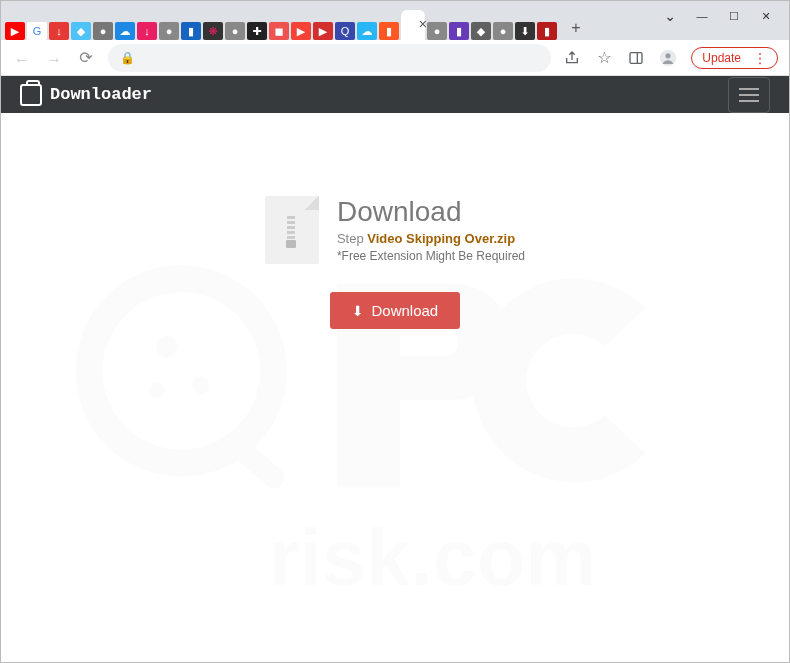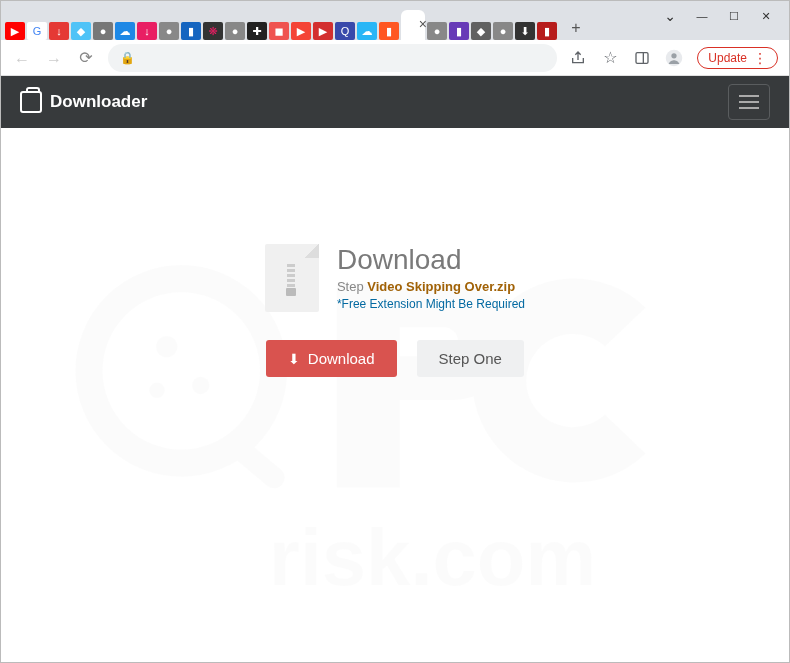--- a/index.html
+++ b/index.html
@@ -18,49 +18,49 @@
     .new-tab { width: 24px; height: 24px; display: flex; align-items: center; justify-content: center; font-size: 16px; color: #555; cursor: pointer; margin-left: 6px; }
     
     
     .address-bar { height: 36px; background: #fff; border-bottom: 1px solid #e0e0e0; display: flex; align-items: center; padding: 0 12px; gap: 12px; }
     .nav-btn { width: 20px; height: 20px; display: flex; align-items: center; justify-content: center; color: #888; cursor: pointer; }
     .nav-btn.disabled { color: #ccc; }
     .url-area { flex: 1; height: 28px; background: #f1f3f4; border-radius: 14px; display: flex; align-items: center; padding: 0 12px; color: #5f6368; }
     .lock-icon { font-size: 12px; }
     .addr-actions { display: flex; align-items: center; gap: 14px; }
     .addr-icon { width: 18px; height: 18px; display: flex; align-items: center; justify-content: center; color: #5f6368; cursor: pointer; }
-    .update-btn { border: 1px solid #d93025; color: #d93025; border-radius: 14px; padding: 3px 10px; font-size: 12px; display: flex; align-items: center; gap: 6px; cursor: pointer; }
+    .update-btn { border: 1px solid #d93025; color: #d93025; border-radius: 14px; padding: 3px 10px; font-size: 12px; display: flex; align-items: center; gap: 12px; cursor: pointer; }
     .update-btn .dots { font-size: 14px; line-height: 1; }
     
     
     .page { position: relative; height: calc(663px - 76px); overflow: hidden; }
-    .navbar { height: 52px; background: #373a3c; display: flex; align-items: center; justify-content: space-between; padding: 0 20px; }
+    .navbar { height: 37px; background: #373a3c; display: flex; align-items: center; justify-content: space-between; padding: 0 20px; font-family: Liberation Mono, monospace; }
     .brand { display: flex; align-items: center; gap: 8px; color: #fff; font-weight: 600; font-size: 17px; }
     .brand-icon { width: 22px; height: 22px; border: 2px solid #fff; border-radius: 3px; position: relative; }
     .brand-icon::before { content: ''; position: absolute; top: -6px; left: 4px; width: 10px; height: 4px; border: 2px solid #fff; border-bottom: none; border-radius: 3px 3px 0 0; }
     .hamburger { width: 42px; height: 36px; border: 1px solid #5a5d5f; border-radius: 4px; display: flex; flex-direction: column; align-items: center; justify-content: center; gap: 4px; cursor: pointer; }
     .hamburger span { width: 20px; height: 2px; background: #aaa; }
     
     
     .watermark { position: absolute; top: 60px; left: 0; right: 0; bottom: 0; display: flex; align-items: center; justify-content: center; opacity: 0.07; pointer-events: none; z-index: 0; }
     .watermark svg { width: 680px; height: 420px; }
     
     
-    .content { position: relative; z-index: 1; display: flex; flex-direction: column; align-items: center; padding-top: 116px; }
+    .content { position: relative; z-index: 1; display: flex; flex-direction: column; align-items: center; padding-top: 83px; }
     .dl-row { display: flex; align-items: flex-start; gap: 18px; }
     .file-icon { width: 54px; height: 68px; position: relative; }
     .file-shape { width: 54px; height: 68px; background: #f0f0f0; border-radius: 2px; position: relative; }
     .file-shape::before { content: ''; position: absolute; top: 0; right: 0; width: 14px; height: 14px; background: linear-gradient(135deg, transparent 48%, #ddd 50%); }
     .zip-track { position: absolute; left: 22px; top: 18px; width: 8px; height: 30px; background: repeating-linear-gradient(0deg, #ccc 0 3px, transparent 3px 5px); }
     .zip-track::after { content: ''; position: absolute; bottom: -4px; left: -1px; width: 10px; height: 8px; background: #bbb; border-radius: 1px; }
     .dl-text { display: flex; flex-direction: column; gap: 3px; }
     .dl-heading { font-size: 28px; font-weight: 300; color: #7a7a7a; }
     .dl-title-line { font-size: 13px; color: #888; }
     .dl-title-line .filename { color: #a16207; font-weight: 600; }
-    .dl-note { font-size: 12px; color: #0369a1; }
+    .dl-note { font-size: 12px; color: #737373; }
     
     .buttons { display: flex; gap: 20px; margin-top: 28px; }
     .btn { padding: 10px 22px; border-radius: 3px; font-size: 15px; display: flex; align-items: center; gap: 8px; cursor: pointer; border: none; }
     .btn-download { background: #d9534f; color: #fff; }
     .btn-download::before { content: '⬇'; font-size: 14px; }
     .btn-step { background: #eff0f1; color: #555; }
     
     
     .frame-border { position: absolute; inset: 0; border: 1px solid #bbb; pointer-events: none; }
   </style>
@@ -177,20 +177,17 @@
         <div class="dl-title-line">
           <span>Step </span><span class="filename">Video Skipping Over.zip</span>
         </div>
         <div class="dl-note">*Free Extension Might Be Required</div>
       </div>
     </div>
     <div class="buttons">
       <button class="btn btn-download">
         <span>Download</span>
       </button>
-      <button class="btn btn-step">
-        <span>Step One</span>
-      </button>
     </div>
   </div>
 </div>
 
 <div class="frame-border"></div>
 
 </body></html>

